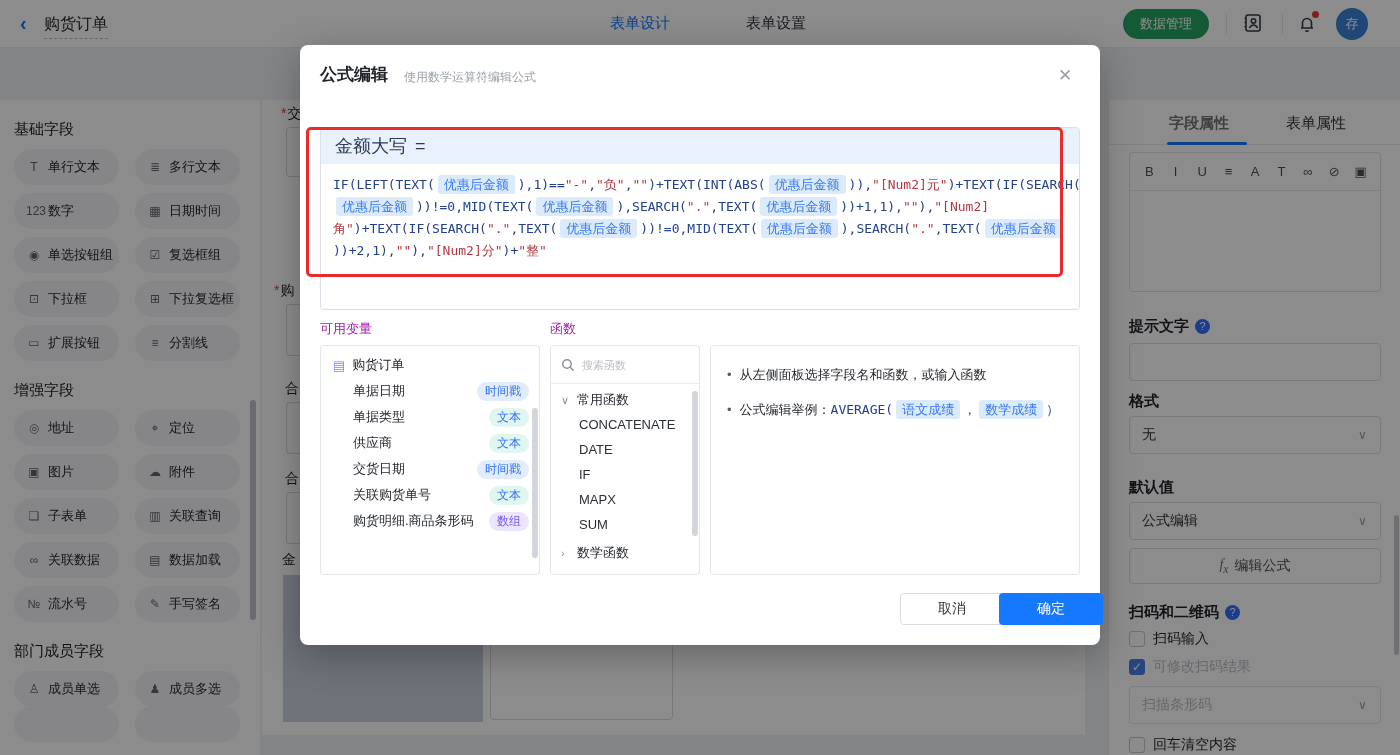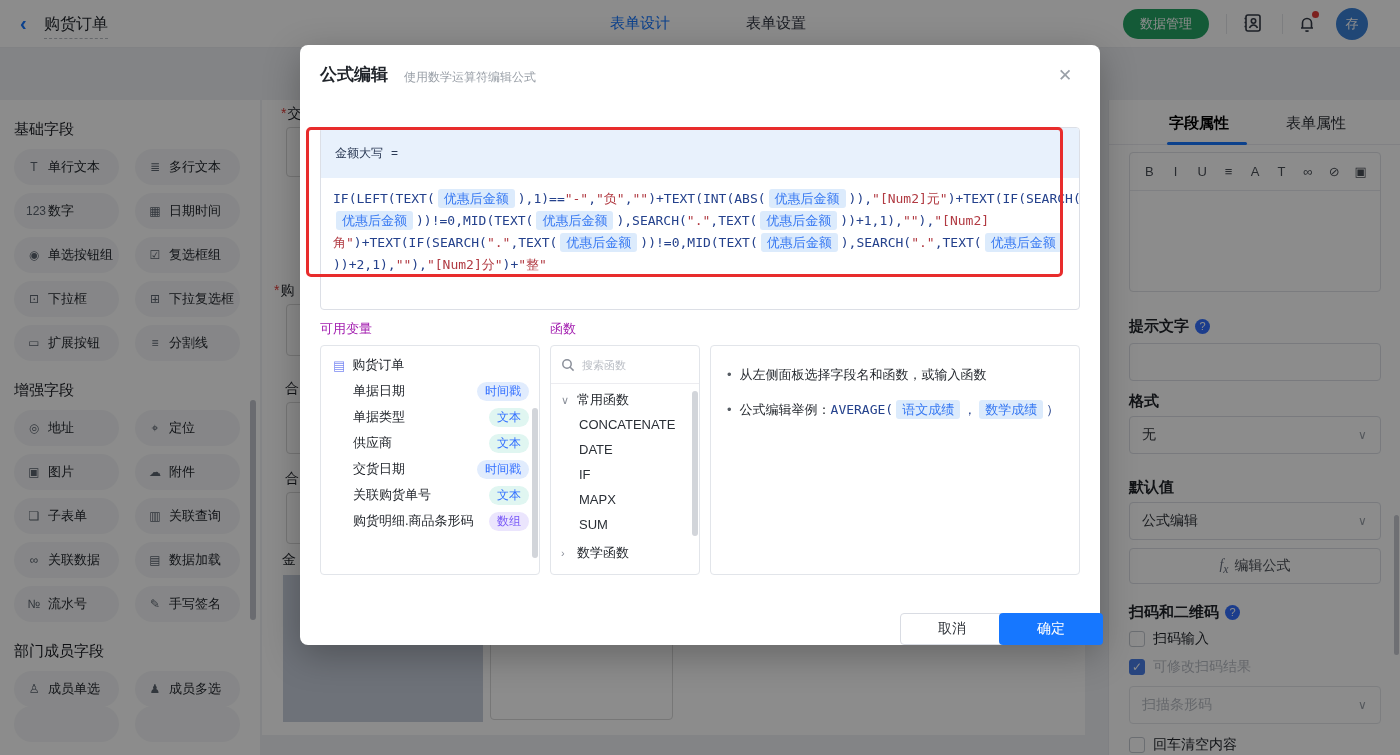--- a/index.html
+++ b/index.html
@@ -43,21 +43,21 @@
   .frag-label { position:absolute; font-size:14px; color:#1f2329; }
   .frag-star { color:#e23c39; margin-right:1px; }
   .frag-input { position:absolute; background:#fff; border:1px solid #d9d9d9; border-radius:4px; }
   .sel-block { position:absolute; left:23px; top:475px; width:200px; height:147px; background:#c9d0dd; }
   .cv-scroll { position:absolute; left:832px; top:190px; width:8px; height:310px; border-radius:4px; background:#c1c4cc; }
 
   
   #right-panel { position:absolute; left:1108px; top:100px; width:292px; height:655px; background:#fff; border-left:1px solid #e8eaee; overflow:hidden; }
   .rp-tabs { position:relative; height:45px; border-bottom:1px solid #ececf0; }
   .rp-tab { position:absolute; top:14px; font-size:15px; color:#30343a; cursor:pointer; }
-  .rp-tab.active { color:#000000; font-weight:bold; }
+  .rp-tab.active { color:#737373; font-weight:bold; }
   .rp-underline { position:absolute; left:58px; top:42px; width:80px; height:3px; background:#1677ff; border-radius:2px; }
   .rt-box { position:absolute; left:20px; top:52px; width:252px; height:140px; border:1px solid #e0e2e8; border-radius:4px; }
   .rt-toolbar { height:38px; border-bottom:1px solid #e8eaee; display:flex; align-items:center; padding:0 8px; gap:4px; }
   .rt-ic { width:24px; height:24px; display:flex; align-items:center; justify-content:center; font-size:13px; color:#4a4f57; cursor:pointer; }
   .rp-label { position:absolute; font-size:15px; font-weight:bold; color:#1f2329; }
   .help-ic { display:inline-block; width:15px; height:15px; border-radius:50%; background:#3370ff; color:#fff; font-size:11px; text-align:center; line-height:15px; margin-left:6px; font-weight:normal; vertical-align:1px; }
   .rp-input { position:absolute; left:20px; width:252px; height:38px; border:1px solid #dcdfe6; border-radius:4px; background:#fff; font-size:14px; padding:0 10px; font-family:inherit; }
   .rp-select { position:absolute; left:20px; width:252px; height:38px; border:1px solid #dcdfe6; border-radius:4px; background:#fff; font-size:14px; color:#30343a; display:flex; align-items:center; padding:0 12px; cursor:pointer; }
   .rp-select .chev { margin-left:auto; color:#9aa0a8; font-size:12px; }
   .rp-select.disabled { color:#b9bdc4; border-color:#e4e6ea; }
@@ -70,21 +70,21 @@
   .rp-scroll { position:absolute; left:285px; top:415px; width:5px; height:140px; border-radius:3px; background:#c8cbd2; }
 
   
   #overlay { position:absolute; inset:0; background:rgba(0,0,0,.45); z-index:10; }
   #modal { position:absolute; left:300px; top:45px; width:800px; height:600px; background:#fff; border-radius:8px; box-shadow:0 10px 36px rgba(0,0,0,.28); z-index:20; }
   .m-title { position:absolute; left:20px; top:18px; font-size:17px; font-weight:bold; color:#1f2329; }
   .m-sub { position:absolute; left:104px; top:24px; font-size:12px; color:#9aa0a8; }
   .m-close { position:absolute; left:758px; top:20px; font-size:17px; color:#9aa0a8; cursor:pointer; }
 
   #editor-box { position:absolute; left:20px; top:82px; width:760px; height:183px; border:1px solid #dcdfe6; border-radius:4px; overflow:hidden; }
-  #editor-head { height:50px; background:#e8f1fc; display:flex; align-items:center; padding:0 14px; gap:8px; font-size:12px; color:#2b3a55; }
+  #editor-head { height:36px; background:#e8f1fc; display:flex; align-items:center; padding:0 14px; gap:8px; font-size:18px; color:#2b3a55; }
   #formula-lines { padding:10px 12px; font-family:"DejaVu Sans Mono","Liberation Mono",monospace; font-size:13px; }
   .fline { line-height:22px; white-space:nowrap; }
   .fcode { color:#24418c; }
   .fstr { color:#b13a42; }
   .fchip, .hchip { display:inline-block; background:#dcebfc; color:#3678f2; border-radius:3px; padding:0 6px; margin:0 3px; font-size:13px; line-height:19px; cursor:pointer; font-family:"Liberation Sans","DejaVu Sans",sans-serif; }
   #red-rect { position:absolute; left:6px; top:82px; width:757px; height:150px; border:3px solid #e82c2c; border-radius:5px; z-index:30; pointer-events:none; }
 
   .m-seclabel { position:absolute; top:275px; font-size:13px; color:#a21caf; }
   .m-panel { position:absolute; top:300px; height:230px; border:1px solid #e2e5ea; border-radius:4px; overflow:hidden; background:#fff; }
   #vars-panel { left:20px; width:220px; }
@@ -108,21 +108,21 @@
   .fgroup { display:flex; align-items:center; gap:6px; font-size:13px; color:#1f2329; padding:7px 0 3px 10px; cursor:pointer; }
   .chev { color:#8a8f99; font-size:11px; width:10px; }
   .fitem { font-size:13px; color:#2a2f36; padding:5px 0 5px 28px; cursor:pointer; }
   .fp-scroll { position:absolute; left:141px; top:45px; width:6px; height:145px; border-radius:3px; background:#d2d5da; }
 
   #hint-panel { left:410px; width:370px; padding:18px 16px; }
   .hint-line { font-size:13px; color:#1f2329; margin-bottom:14px; display:flex; align-items:flex-start; line-height:21px; }
   .hint-dot { color:#555b63; margin-right:8px; }
   .hcode { color:#24418c; font-family:"DejaVu Sans Mono","Liberation Mono",monospace; }
 
-  .m-footer-btn { position:absolute; top:548px; width:104px; height:32px; border-radius:4px; font-size:14px; display:flex; align-items:center; justify-content:center; cursor:pointer;margin-top:20px; }
+  .m-footer-btn { position:absolute; top:548px; width:104px; height:32px; border-radius:4px; font-size:14px; display:flex; align-items:center; justify-content:center; cursor:pointer; }
   #btn-cancel { left:600px; border:1px solid #d9dce3; background:#fff; color:#30343a; }
   #btn-confirm { left:699px; background:#1677ff; color:#fff; }
 </style>
 </head>
 <body>
 
 <div id="app">
 
   <div id="topbar">
     <span class="back">‹</span>

